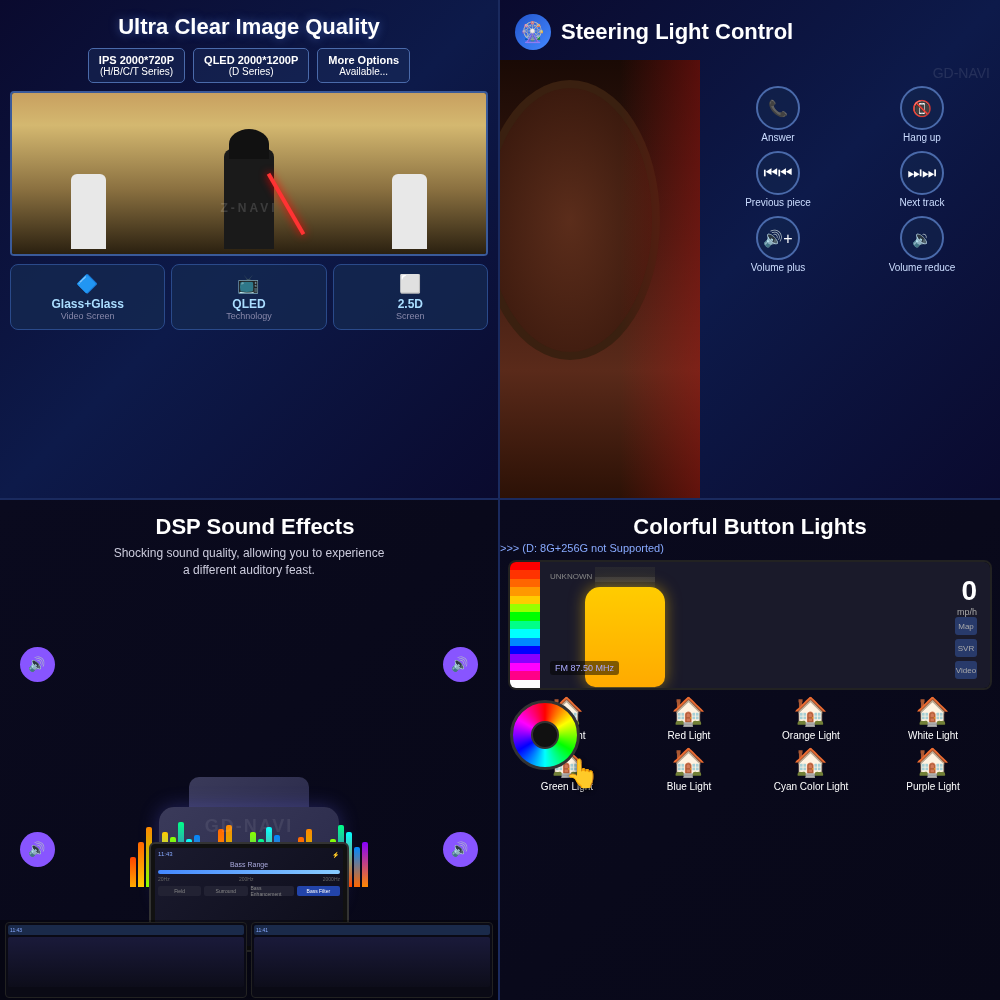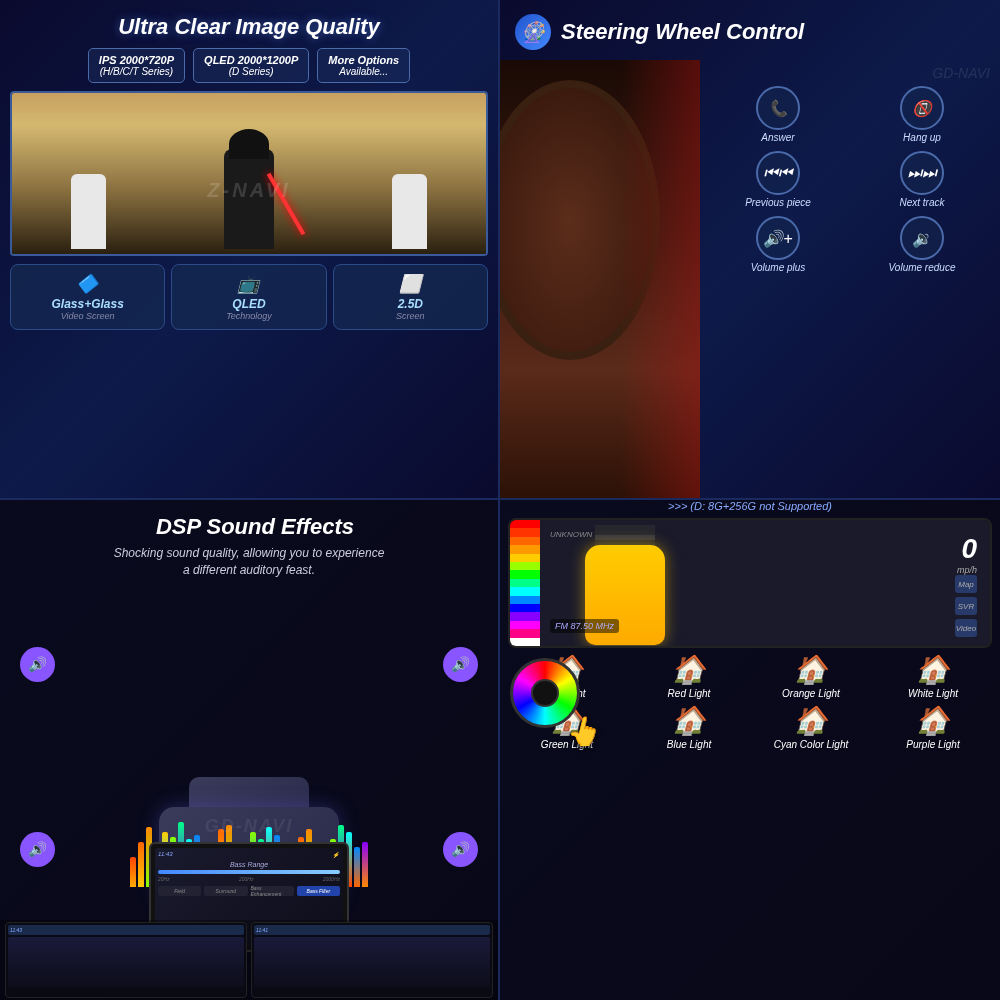--- a/index.html
+++ b/index.html
@@ -9,21 +9,20 @@
       overflow: hidden;
       font-family: Arial, sans-serif;
       background: #0a0a1a;
     }
     .grid {
       display: grid;
       grid-template-columns: 1fr 1fr;
       grid-template-rows: 1fr 1fr;
       width: 1000px;
       height: 1000px;
-      font-style: italic;
     }
     .cell {
       position: relative;
       overflow: hidden;
     }
     
     .cell-tl {
       background: linear-gradient(135deg, #0a0a2e 0%, #0d1a4a 50%, #0a0a2e 100%);
       border-right: 2px solid #1a2a5e;
       border-bottom: 2px solid #1a2a5e;
@@ -103,25 +102,25 @@
       width: 4px;
       height: 70px;
       background: #ff3333;
       box-shadow: 0 0 8px #ff0000;
       top: 20px;
       left: 60px;
       transform: rotate(-30deg);
     }
     .watermark-tl {
       position: absolute;
-      bottom: 52px;
+      bottom: 39px;
       left: 50%;
       transform: translateX(-50%);
       color: rgba(255,255,255,0.15);
-      font-size: 20px;
+      font-size: 12px;
       font-weight: bold;
       letter-spacing: 3px;
     }
     .feature-row {
       display: flex;
       gap: 6px;
       padding: 8px 10px 0;
     }
     .feature-box {
       flex: 1;
@@ -387,21 +386,20 @@
     .cell-br .section-title {
       color: white;
       font-size: 22px;
       font-weight: 900;
       text-align: center;
       padding: 14px 10px 2px;
     }
     .subtitle {
       color: #88aaff;
       font-size: 11px;
-      text-align: center;
       padding: 0 0 6px;
     }
     .device-display {
       margin: 0 8px;
       height: 130px;
       background: #0a0a0a;
       border-radius: 8px;
       border: 2px solid #222;
       overflow: hidden;
       position: relative;
@@ -630,21 +628,21 @@
         <div class="feat-icon">⬜</div>
         <div class="feat-title">2.5D</div>
         <div class="feat-sub">Screen</div>
       </div>
     </div>
   </div>
 
   <div class="cell cell-tr">
     <h2 class="section-title">
       <div class="steering-icon">🎡</div>
-      <span>Steering Wheel Control</span>
+      <span>Steering Light Control</span>
     </h2>
     <div class="tr-content">
       <div class="steering-image">
         <div class="steering-bg">
           <div class="steering-wheel-visual"></div>
           <div class="red-highlight"></div>
         </div>
       </div>
       <div class="controls-panel">
         <div style="color:rgba(255,255,255,0.1);font-size:14px;text-align:right;padding-bottom:5px;">GD-NAVI</div>
@@ -757,20 +755,21 @@
         <div style="height:50px;background:linear-gradient(180deg,#1a1a3a,#0d0d1a);border-radius:2px;"></div>
       </div>
       <div class="mini-screen">
         <div class="mini-screen-header">11:41</div>
         <div style="height:50px;background:linear-gradient(180deg,#1a1a3a,#0d0d1a);border-radius:2px;"></div>
       </div>
     </div>
   </div>
 
   <div class="cell cell-br">
+    <h2 class="section-title">Colorful Button Lights</h2>
     <div class="subtitle">&gt;&gt;&gt; (D: 8G+256G not Supported)</div>
 
     <div class="device-display">
       <div class="rainbow-sidebar">
         <div class="rainbow-strip strip-1"></div>
         <div class="rainbow-strip strip-2"></div>
         <div class="rainbow-strip strip-3"></div>
         <div class="rainbow-strip strip-4"></div>
         <div class="rainbow-strip strip-5"></div>
         <div class="rainbow-strip strip-6"></div>

